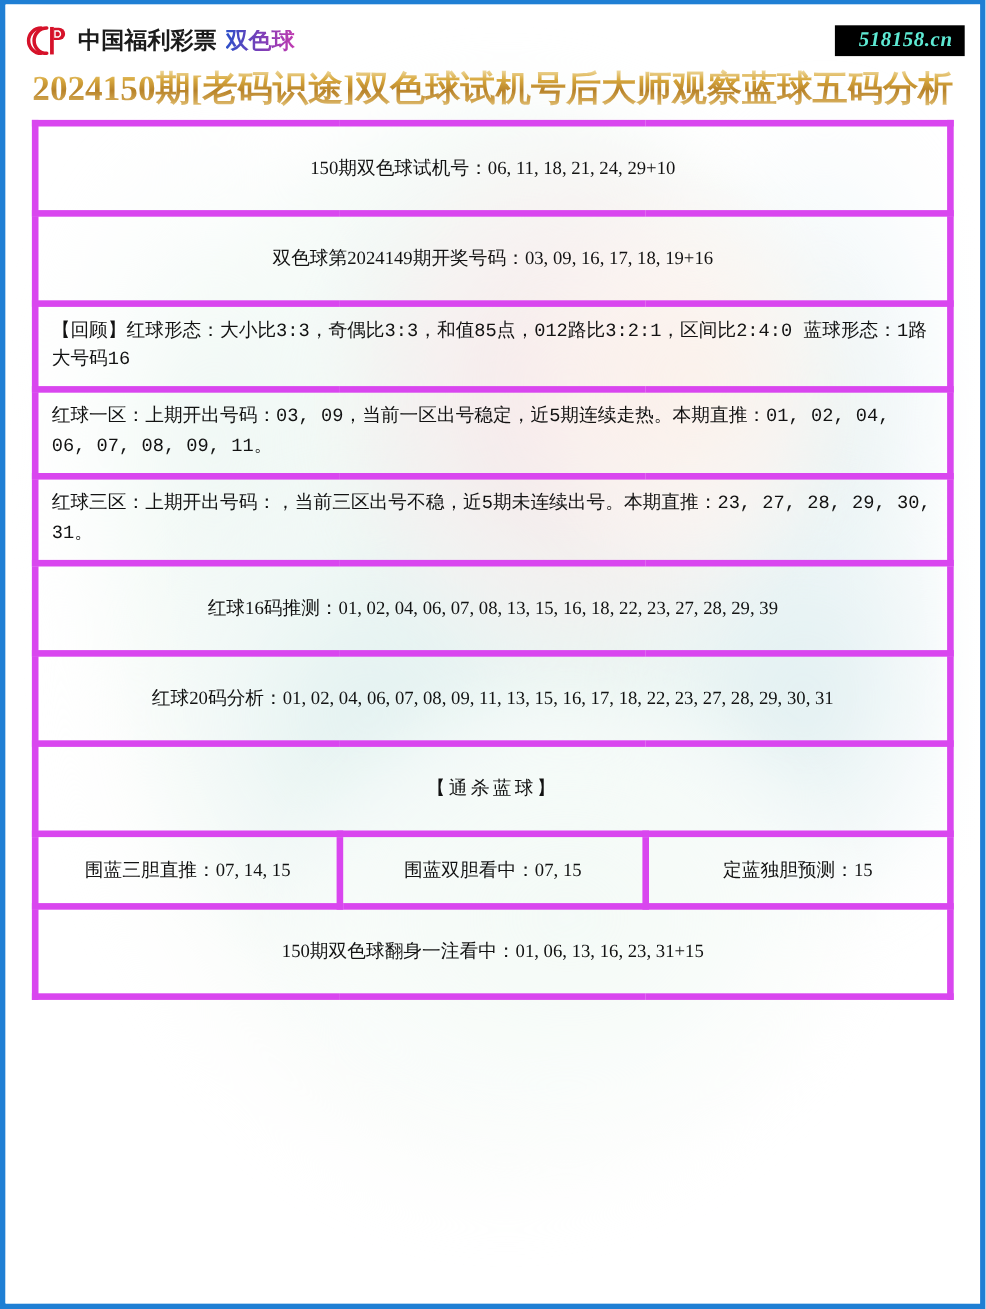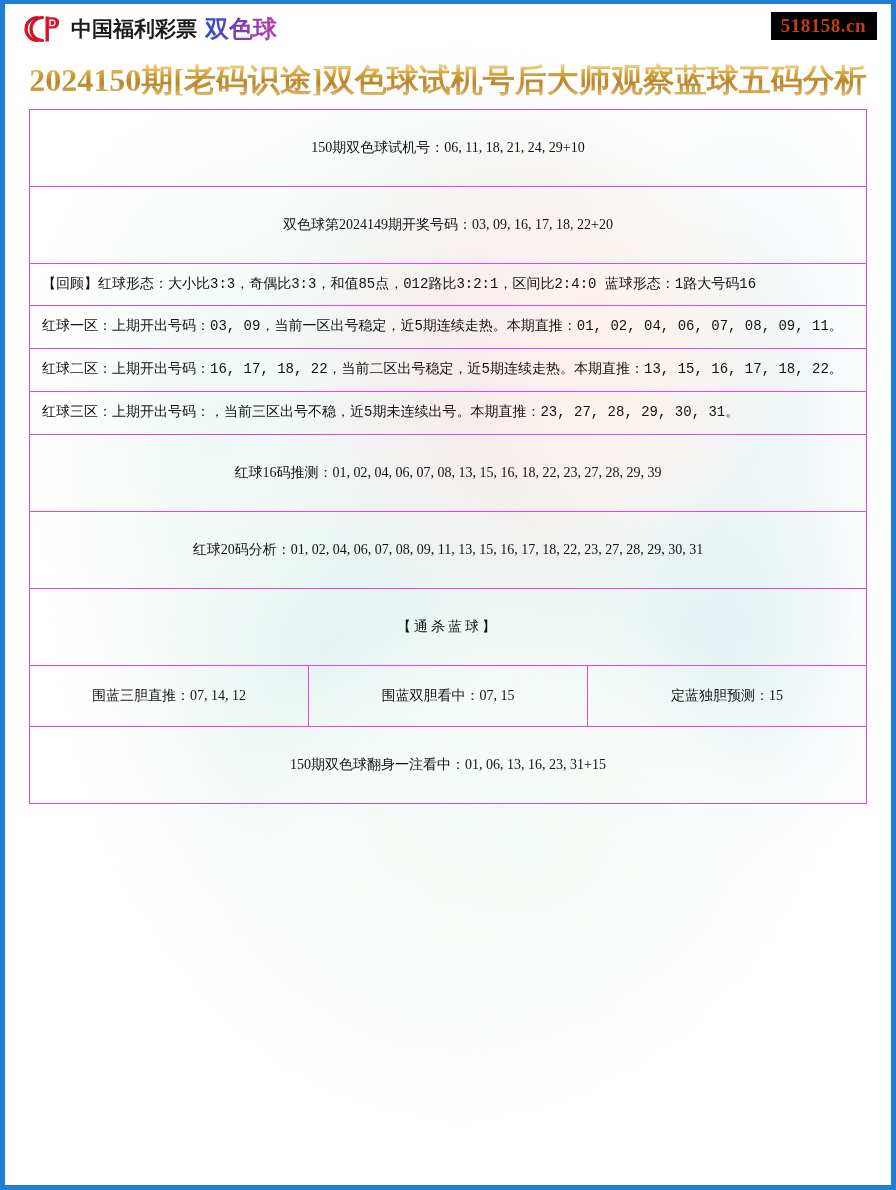--- a/index.html
+++ b/index.html
@@ -104,21 +104,21 @@
   }
 
   
   #header {
     position: relative;
     z-index: 3;
     height: 58px;
     padding: 8px 14px 0 18px;
     box-sizing: border-box;
     display: flex;
-    align-items: flex-start;
+    align-items: center;
     justify-content: space-between;
   }
   #brand {
     display: flex;
     align-items: center;
     gap: 8px;
   }
   #cwl-emblem {
     width: 40px; height: 34px;
     position: relative;
@@ -130,38 +130,39 @@
     font-weight: bold;
     font-size: 21px;
     letter-spacing: 0px;
     color: #1b1b1b;
     line-height: 1;
     white-space: nowrap;
   }
   .brand-ssq {
     font-family: "DejaVu Sans", "Liberation Sans", sans-serif;
     font-weight: bold;
-    font-size: 24px;
+    font-size: 21px;
     line-height: 1;
     white-space: nowrap;
     background: linear-gradient(to right, #2b4fc9 0%, #7a3fb8 50%, #c03ab0 100%);
     -webkit-background-clip: text;
     background-clip: text;
     color: transparent;
   }
   #site-badge {
     background: #000000;
-    color: #c2410c;
+    color: #5eead4;
     font-family: "Liberation Serif", "DejaVu Serif", serif;
     font-weight: bold;
     font-size: 19px;
     letter-spacing: 0.5px;
-    padding: 4px 11px 5px 10px;
+    padding: 4px 11px 5px 22px;
     line-height: 1;
     white-space: nowrap;
+    font-style: italic;
   }
 
   
   #page-title {
     position: relative;
     z-index: 3;
     text-align: center;
     font-family: "Liberation Serif", "DejaVu Serif", serif;
     font-weight: bold;
     font-size: 32px;
@@ -182,23 +183,23 @@
     position: relative;
     z-index: 2;
     width: 838px;
     margin: 0 auto;
     border-collapse: collapse;
     table-layout: fixed;
     font-family: "Liberation Serif", "DejaVu Serif", serif;
     color: #121212;
   }
   #analysis-table td {
-    border: 1px solid #d946ef;
+    border: 6px solid #d946ef;
     padding: 10px 12px;
-    font-size: 14px;
+    font-size: 17px;
     line-height: 1.55;
     vertical-align: middle;
     background: transparent;
   }
   td.center  { text-align: center; }
   td.left    { text-align: left; font-family: Liberation Mono, monospace; }
   td.section {
     text-align: center;
     letter-spacing: 3px;
     font-weight: normal;
@@ -248,45 +249,42 @@
   </div>
 
   <h1 id="page-title">2024150期[老码识途]双色球试机号后大师观察蓝球五码分析</h1>
 
   <table id="analysis-table">
     <tbody>
       <tr>
         <td class="center tall" colspan="3">150期双色球试机号：06, 11, 18, 21, 24, 29+10</td>
       </tr>
       <tr>
-        <td class="center tall" colspan="3">双色球第2024149期开奖号码：03, 09, 16, 17, 18, 22+20</td>
+        <td class="center tall" colspan="3">双色球第2024149期开奖号码：03, 09, 16, 17, 18, 19+16</td>
       </tr>
       <tr>
         <td class="left" colspan="3">【回顾】红球形态：大小比3:3，奇偶比3:3，和值85点，012路比3:2:1，区间比2:4:0 蓝球形态：1路大号码16</td>
       </tr>
       <tr>
         <td class="left" colspan="3">红球一区：上期开出号码：03, 09，当前一区出号稳定，近5期连续走热。本期直推：01, 02, 04, 06, 07, 08, 09, 11。</td>
       </tr>
       <tr>
-        <td class="left" colspan="3">红球二区：上期开出号码：16, 17, 18, 22，当前二区出号稳定，近5期连续走热。本期直推：13, 15, 16, 17, 18, 22。</td>
-      </tr>
-      <tr>
         <td class="left" colspan="3">红球三区：上期开出号码：，当前三区出号不稳，近5期未连续出号。本期直推：23, 27, 28, 29, 30, 31。</td>
       </tr>
       <tr>
         <td class="center tall" colspan="3">红球16码推测：01, 02, 04, 06, 07, 08, 13, 15, 16, 18, 22, 23, 27, 28, 29, 39</td>
       </tr>
       <tr>
         <td class="center tall" colspan="3">红球20码分析：01, 02, 04, 06, 07, 08, 09, 11, 13, 15, 16, 17, 18, 22, 23, 27, 28, 29, 30, 31</td>
       </tr>
       <tr>
         <td class="section tall" colspan="3">【通杀蓝球】</td>
       </tr>
       <tr>
-        <td class="triple">围蓝三胆直推：07, 14, 12</td>
+        <td class="triple">围蓝三胆直推：07, 14, 15</td>
         <td class="triple">围蓝双胆看中：07, 15</td>
         <td class="triple">定蓝独胆预测：15</td>
       </tr>
       <tr>
         <td class="center tall" colspan="3">150期双色球翻身一注看中：01, 06, 13, 16, 23, 31+15</td>
       </tr>
 
     </tbody>
   </table>
 

